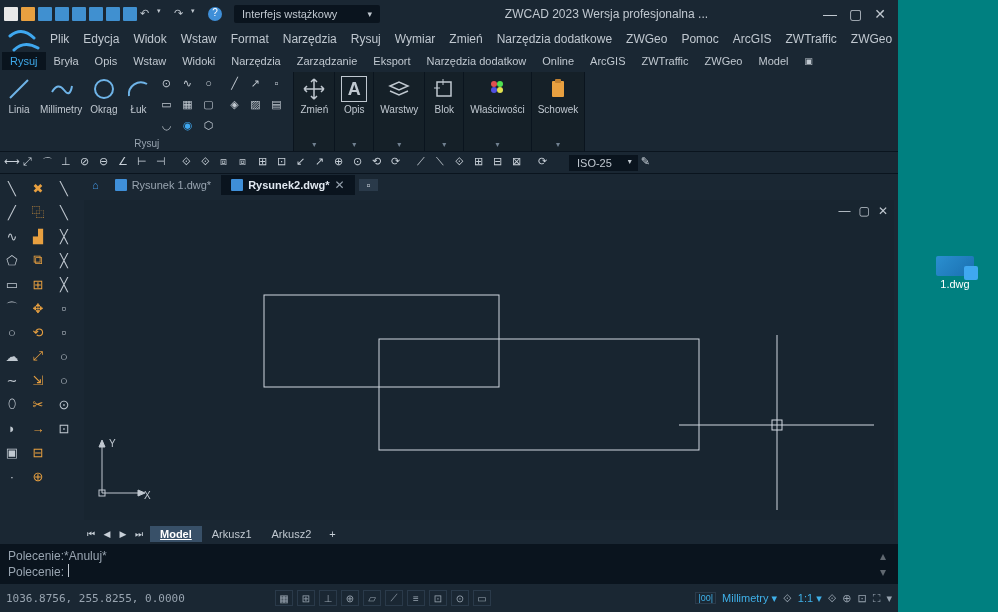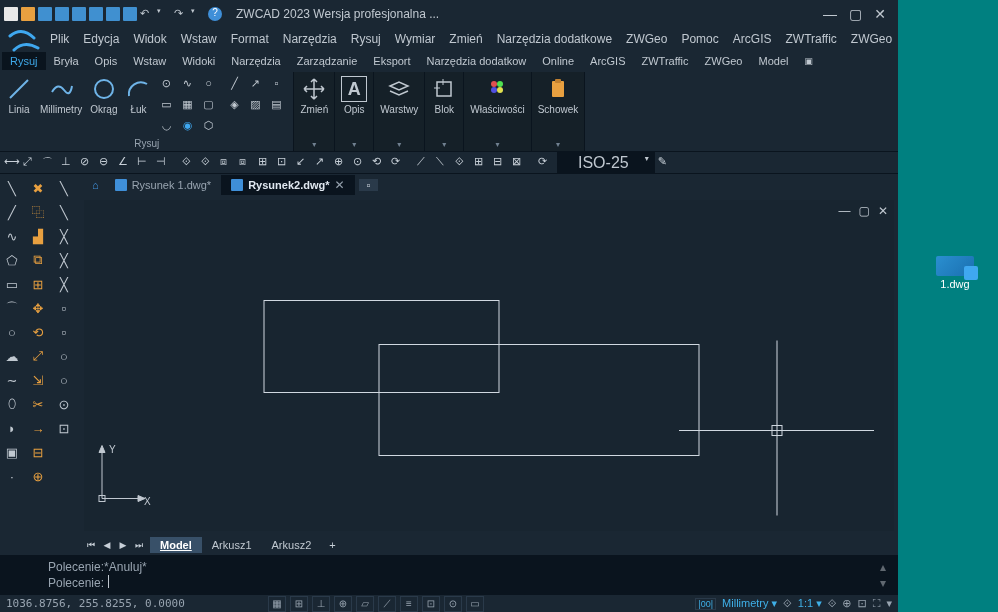--- a/index.html
+++ b/index.html
@@ -4,41 +4,41 @@
 <style>
 * { margin: 0; padding: 0; box-sizing: border-box; font-family: "Segoe UI", Tahoma, sans-serif; }
 body { background: #008080; width: 998px; height: 612px; overflow: hidden; position: relative; }
 .app-window { width: 898px; height: 612px; background: #1a2733; display: flex; flex-direction: column; color: #c8d0d8; font-size: 11px; }
 .titlebar { height: 28px; background: #1a2733; display: flex; align-items: center; padding: 0 4px; gap: 4px; }
 .tb-left { display: flex; align-items: center; gap: 4px; }
 .qat { display: flex; gap: 3px; }
 .qat span { width: 14px; height: 14px; display: inline-block; }
 .interface-dd { background: #0a141e; color: #c0c8d0; padding: 3px 8px; border-radius: 2px; display: flex; align-items: center; gap: 30px; font-size: 11px; margin-left: 8px; }
 .interface-dd::after { content: "▾"; font-size: 9px; }
-.title-text { flex: 1; text-align: left; padding-left: 10px; font-size: 12px; color: #c0c8d0; }
+.title-text { flex: 1; text-align: center; padding-left: 10px; font-size: 12px; color: #c0c8d0; }
 .win-controls { display: flex; gap: 12px; padding-right: 8px; font-size: 14px; }
 .win-btn { cursor: pointer; color: #c0c8d0; }
 .logo { width: 36px; height: 36px; position: absolute; left: 6px; top: 24px; }
 .menubar { height: 22px; display: flex; align-items: center; padding-left: 50px; gap: 14px; font-size: 12px; color: #c0c8d0; }
 .menubar span { cursor: pointer; }
 .tabbar { height: 22px; background: #1a2733; display: flex; align-items: center; font-size: 11px; padding-left: 2px; }
 .tab { padding: 3px 8px; color: #c0c8d0; cursor: pointer; }
 .tab.active { background: #0a141e; color: #3fa8e8; }
 .ribbon { height: 80px; background: #1a2733; display: flex; border-bottom: 1px solid #0a141e; }
 .ribbon-panel { border-right: 1px solid #0a141e; display: flex; flex-direction: column; align-items: center; justify-content: space-between; padding: 4px 6px 2px; }
 .ribbon-panel.dark { background: #152028; }
 .panel-row { display: flex; gap: 8px; align-items: flex-start; }
 .panel-btn { display: flex; flex-direction: column; align-items: center; gap: 2px; cursor: pointer; font-size: 10px; color: #c0c8d0; }
 .panel-btn .ic { width: 26px; height: 26px; display: flex; align-items: center; justify-content: center; }
 .panel-title { font-size: 10px; color: #98a4b0; padding-top: 2px; }
 .mini-grid { display: grid; grid-template-columns: repeat(3, 18px); grid-auto-rows: 18px; gap: 3px; }
 .mini-grid span { width: 14px; height: 14px; display: inline-flex; align-items: center; justify-content: center; font-size: 11px; color: #c0c8d0; }
 .dimbar { height: 22px; background: #1a2733; display: flex; align-items: center; gap: 3px; padding: 0 4px; border-bottom: 1px solid #0a141e; }
 .dimbar span.ic { width: 16px; height: 16px; display: inline-block; }
-.dim-dd { background: #0a141e; color: #c0c8d0; padding: 2px 26px 2px 21px; font-size: 16px; position: relative; }
+.dim-dd { background: #0a141e; color: #c0c8d0; padding: 2px 26px 2px 8px; font-size: 11px; position: relative; margin-left: 12px; }
 .dim-dd::after { content: "▾"; position: absolute; right: 6px; font-size: 8px; }
 .workarea { flex: 1; display: flex; min-height: 0; }
 .left-tools { width: 80px; background: #1a2733; display: flex; }
 .toolcol { width: 26px; display: flex; flex-direction: column; gap: 4px; padding: 4px 2px; }
 .toolcol span { width: 20px; height: 20px; display: inline-flex; align-items: center; justify-content: center; cursor: pointer; font-size: 13px; color: #c0c8d0; }
 .toolcol span.orange { color: #e8a040; }
 .drawing-area { flex: 1; display: flex; flex-direction: column; background: #1a2733; min-width: 0; }
 .doc-tabs { height: 22px; display: flex; align-items: center; gap: 0; padding-left: 6px; font-size: 11px; }
 .doc-tab { padding: 3px 10px; color: #98a4b0; cursor: pointer; display: flex; align-items: center; gap: 5px; }
 .doc-tab.active { background: #0a141e; color: #e0e8f0; }
@@ -48,24 +48,24 @@
 .canvas-controls { position: absolute; top: 4px; right: 6px; display: flex; gap: 8px; font-size: 12px; color: #c0c8d0; }
 .canvas-controls span { cursor: pointer; }
 svg.canvas { width: 100%; height: 100%; }
 .layout-tabs { height: 20px; display: flex; align-items: center; font-size: 11px; background: #1a2733; }
 .lt-nav { display: flex; gap: 2px; padding: 0 4px; }
 .lt-nav span { width: 14px; height: 14px; display: inline-flex; align-items: center; justify-content: center; cursor: pointer; font-size: 9px; }
 .lt-tab { padding: 2px 10px; color: #c0c8d0; cursor: pointer; }
 .lt-tab.active { background: #385068; color: #fff; font-weight: bold; text-decoration: underline; }
 .lt-add { padding: 0 8px; cursor: pointer; }
 .cmdline { background: #0a141e; font-family: Consolas, monospace; font-size: 12px; color: #98a4b0; padding: 4px 8px; line-height: 16px; }
-.cmdline .row { display: flex; margin-left: 40px; }
+.cmdline .row { display: flex; }
 .cmdline .sb { width: 14px; text-align: center; color: #606870; margin-left: auto; }
 .cmd-cursor { display: inline-block; width: 1px; height: 13px; background: #c0c8d0; margin-left: 4px; vertical-align: middle; }
-.statusbar { height: 17px; background: #1a2733; display: flex; align-items: center; font-size: 11px; color: #98a4b0; padding: 0 6px; gap: 12px; }
+.statusbar { height: 28px; background: #1a2733; display: flex; align-items: center; font-size: 11px; color: #98a4b0; padding: 0 6px; gap: 19px; }
 .status-left { flex: 0 0 250px; font-family: Consolas, monospace; }
 .status-icons { display: flex; gap: 4px; }
 .status-icons span { width: 18px; height: 16px; display: inline-flex; align-items: center; justify-content: center; border: 1px solid #2a3a4a; cursor: pointer; font-size: 10px; }
 .status-right { margin-left: auto; display: flex; align-items: center; gap: 6px; font-size: 11px; color: #3fb0e8; }
 .status-right span.plain { color: #98a4b0; }
 .desktop-icon { position: absolute; right: 24px; top: 256px; display: flex; flex-direction: column; align-items: center; gap: 2px; color: #fff; font-size: 11px; }
 .desktop-icon .di { width: 38px; height: 20px; background: linear-gradient(135deg,#2a8fd0,#1a6fb0); border-radius: 2px; position: relative; }
 .desktop-icon .di::after { content: ""; position: absolute; right: -4px; bottom: -4px; width: 14px; height: 14px; background: #3fa8f0; border-radius: 2px; }
 </style>
 </head>
@@ -83,20 +83,23 @@
         <span style="background:#4090d0;border-radius:1px"></span>
         <span style="background:#4090d0;border-radius:1px"></span>
         <span style="background:#4090d0;border-radius:1px"></span>
         <span style="background:#4090d0;border-radius:1px"></span>
         <span style="color:#c0c8d0">↶</span>
         <span style="color:#c0c8d0;font-size:7px">▾</span>
         <span style="color:#c0c8d0">↷</span>
         <span style="color:#c0c8d0;font-size:7px">▾</span>
         <span style="background:#3f8fd8;border-radius:50%;color:#fff;text-align:center;font-size:10px">?</span>
       </span>
+    </div>
+    <div class="interface-dd">
+      <span>Interfejs wstążkowy</span>
     </div>
     <div class="title-text">ZWCAD 2023 Wersja profesjonalna ...</div>
     <div class="win-controls">
       <span class="win-btn">—</span>
       <span class="win-btn">▢</span>
       <span class="win-btn">✕</span>
     </div>
   </div>
 
   <svg class="logo" viewBox="0 0 36 36">

